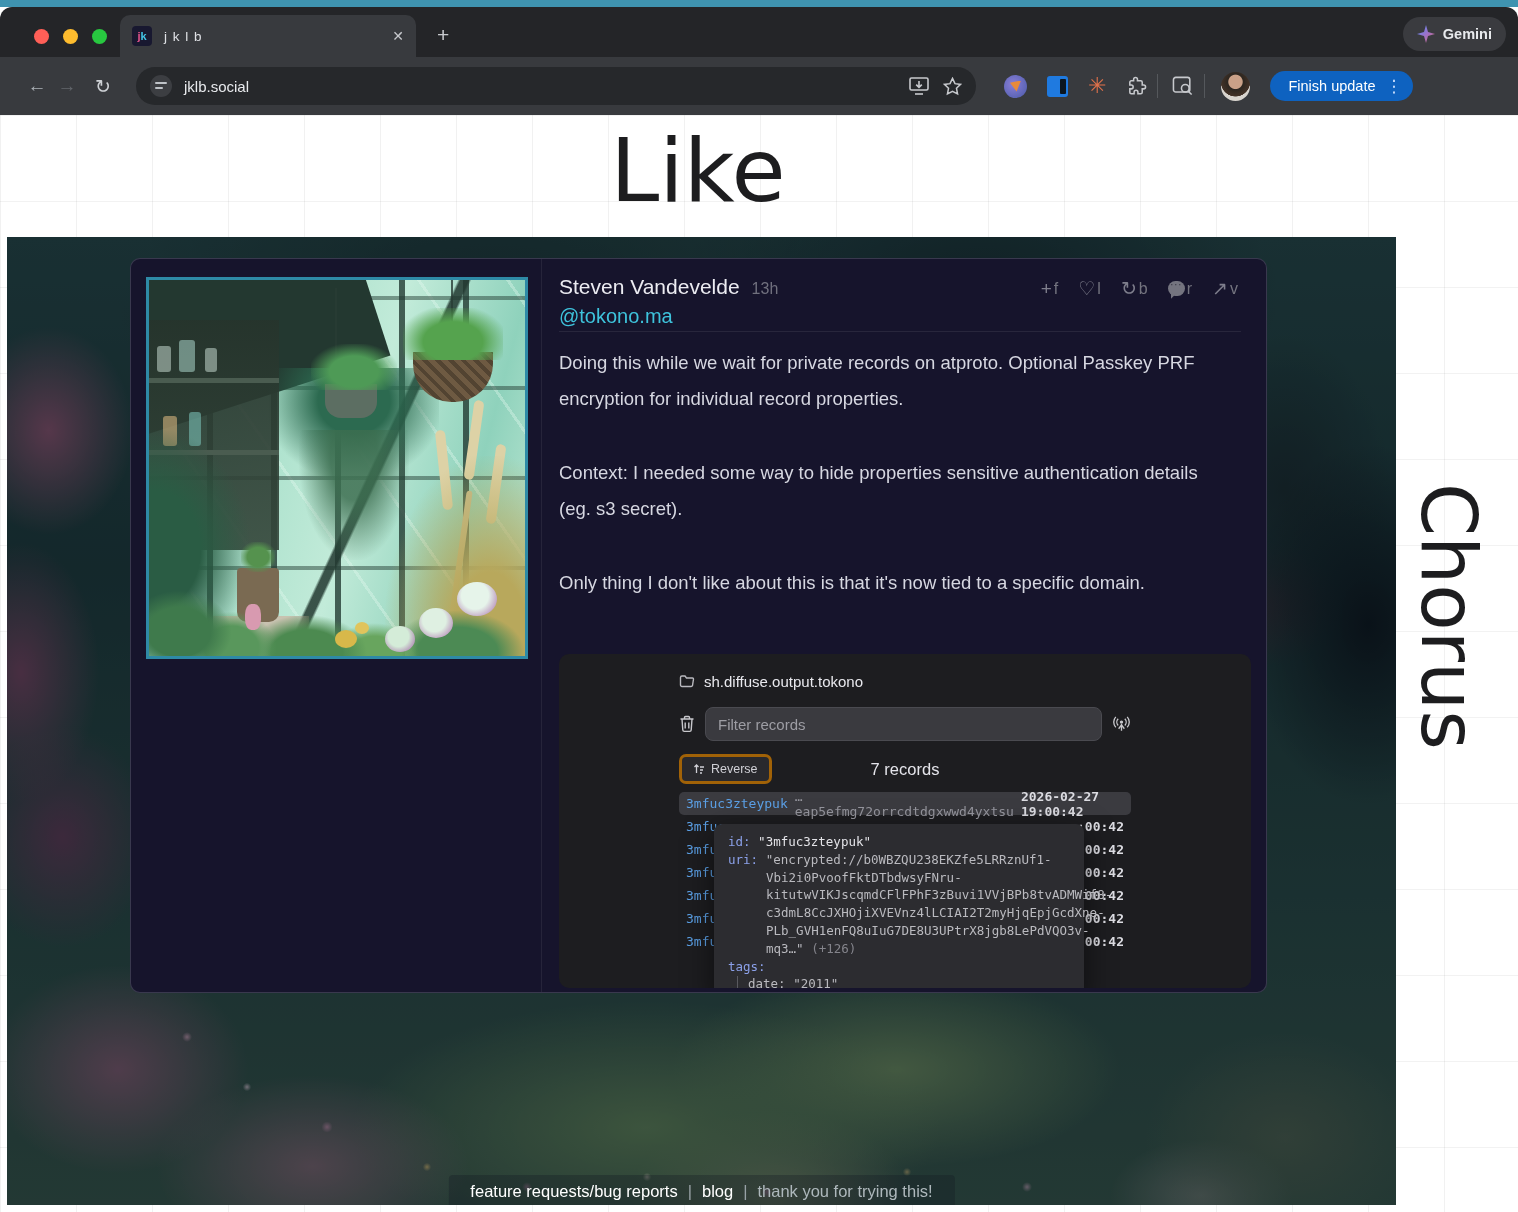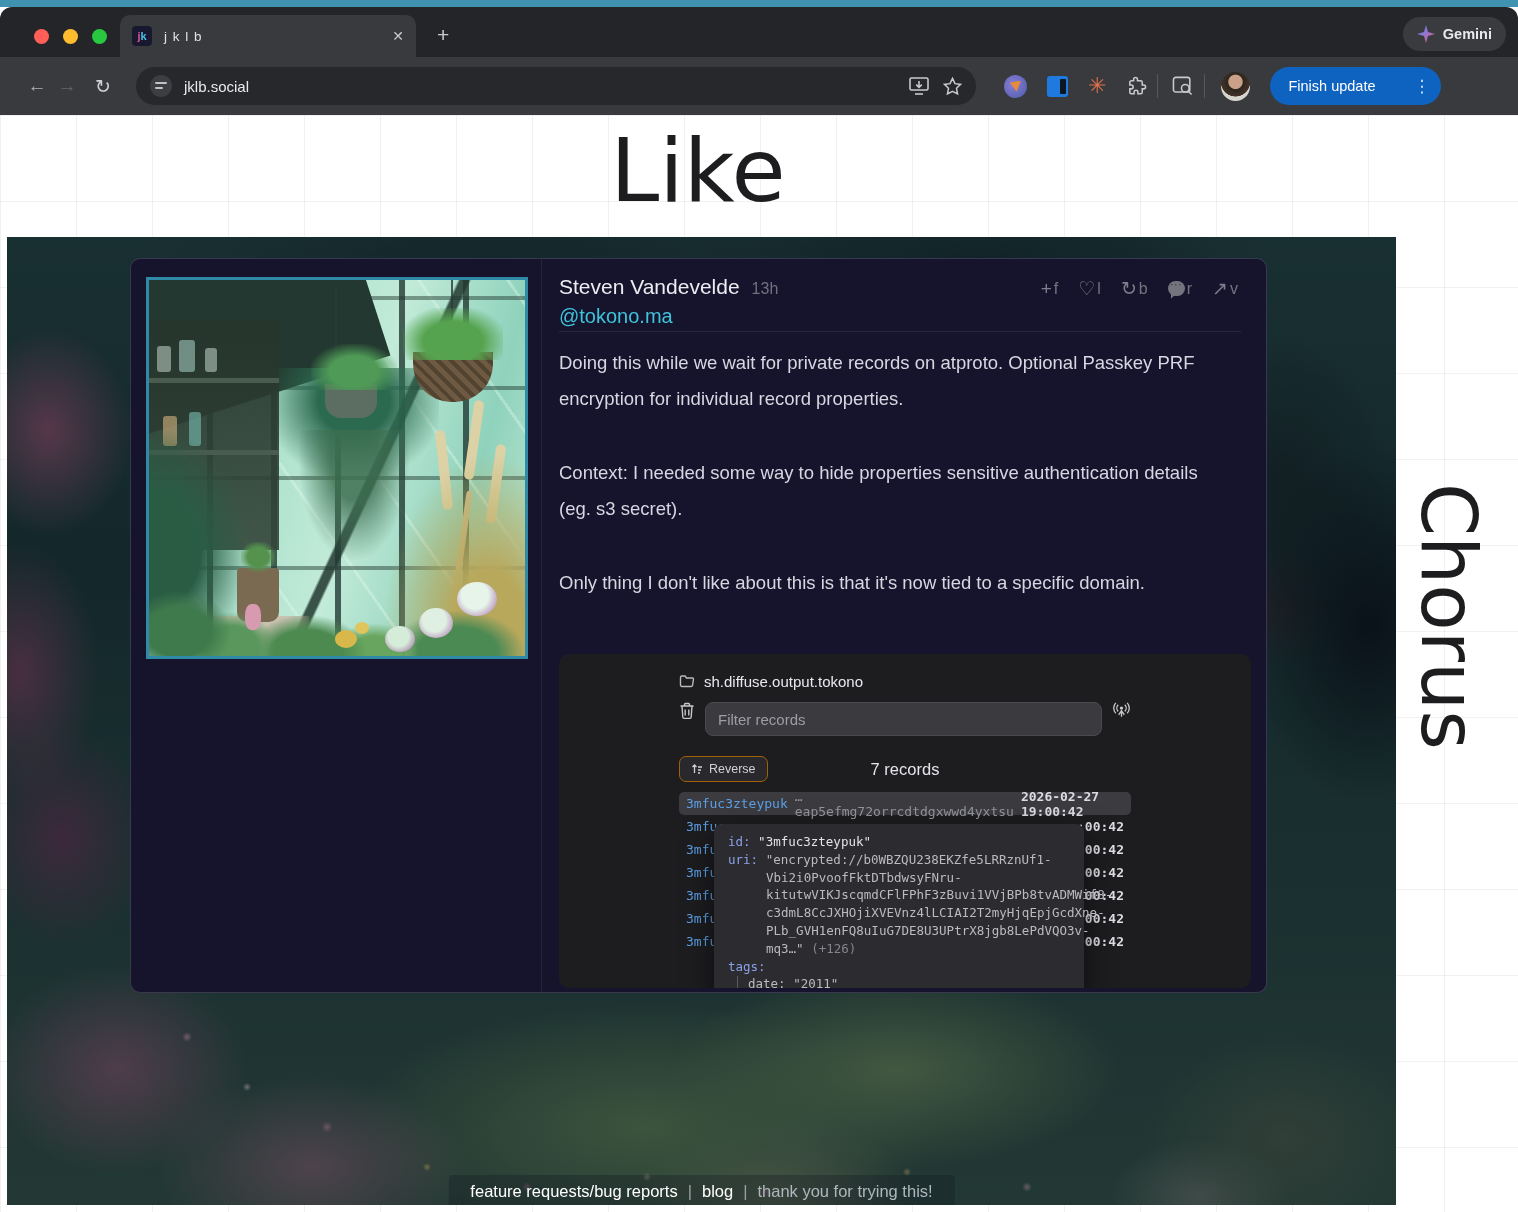--- a/index.html
+++ b/index.html
@@ -46,22 +46,22 @@
     background:radial-gradient(circle at 40% 40%, #8a7fd8, #4a5aa8); position:relative; }
   .ext-globe::after{content:""; position:absolute; left:6px; top:6px; width:11px; height:11px;
     background:#e88a3c; clip-path:polygon(0 20%,100% 0,60% 100%);}
   .ext-blue { width:21px; height:21px; background:#1f7ae0; border-radius:3px; position:relative; }
   .ext-blue::after{content:""; position:absolute; right:2px; top:3px; width:6px; height:15px;
     background:#0b1620; border-radius:1px;}
   .ext-burst { color:#e0714a; font-size:22px; line-height:1; }
   .sep-v { width:1px; height:24px; background:#55585c; margin:0 10px; }
   .avatar { width:29px; height:29px; border-radius:50%; margin:0 6px;
     background:radial-gradient(circle at 50% 34%, #caa188 28%, #2c2620 32%, #433227 60%, #d8d4ce 62%); }
-  .update-pill { margin-left:14px; height:38px; background:#0e62c0; border-radius:19px;
-    display:flex; align-items:center; padding:0 10px 0 18px;gap:28px; }
+  .update-pill { margin-left:14px; height:30px; background:#0e62c0; border-radius:19px;
+    display:flex; align-items:center; padding:0 10px 0 18px; }
   .update-pill span { color:#fff; font-size:14.5px; }
   .update-pill .dots { color:#cfe2ff; font-size:17px; margin-left:10px; }
   svg.ico { display:block; }
 
   
   .page { position:absolute; left:0; top:115px; width:1518px; height:1097px; background:#fff;
     background-image:
       linear-gradient(to right, rgba(0,0,0,0.055) 1px, transparent 1px),
       linear-gradient(to bottom, rgba(0,0,0,0.05) 1px, transparent 1px);
     background-size:76px 86px; }
@@ -199,27 +199,27 @@
   .post-body p + p { margin-top:38px; }
 
   
   .viewer { position:absolute; left:428px; top:395px; width:692px; height:334px;
     background:#1d1d20; border-radius:10px; overflow:hidden; }
   .v-inner { width:452px; margin:0 auto; padding-top:14px; }
   .v-line { height:26px; display:flex; align-items:center; gap:9px; font-size:15px; }
   .v-line.repo { color:#4a9de8; }
   .v-line.coll { color:#e9e9ee; }
   .v-ic { color:#b9b9bf; display:flex; }
-  .filter-row { margin-top:8px; height:44px; display:flex; align-items:flex-start; gap:10px; }
+  .filter-row { margin-top:8px; height:44px; display:flex; align-items:center; gap:10px; }
   .filter-input { flex:1; height:34px; background:#3a3a3f; border:1px solid #4a4a50;
     border-radius:8px; color:#e8e8ec; font-size:15px; padding:0 12px; outline:none; }
   .filter-input::placeholder { color:#9d9da4; }
   .reverse-row { margin-top:8px; height:30px; position:relative; display:flex; align-items:center; }
   .reverse-btn { display:flex; align-items:center; gap:6px; background:#29292d;
-    border:1px solid #a16207; border-radius:7px; padding:5px 11px; color:#d0d0d6; font-size:12.5px; }
+    border:3px solid #a16207; border-radius:7px; padding:5px 11px; color:#d0d0d6; font-size:12.5px; }
   .rec-count { position:absolute; left:0; width:100%; text-align:center; color:#e4e4ea; font-size:16.5px; }
   .rows { margin-top:8px; font-family:"DejaVu Sans Mono", monospace; font-size:13px; }
   .rrow { height:23px; display:flex; align-items:center; padding:0 7px; gap:7px; }
   .rrow.hl { background:#3b3b40; border-radius:5px; }
   .r-key { color:#5ba0e6; }
   .r-mid { color:#96969e; flex:1; }
   .r-time { color:#dcdce2; font-weight:700; }
   .popup { position:absolute; left:155px; top:170px; width:370px; height:176px;
     background:#2c2c30; border-radius:8px; box-shadow:0 10px 30px rgba(0,0,0,0.55);
     padding:9px 14px; font-family:"DejaVu Sans Mono", monospace; font-size:12.5px; line-height:17.8px; }

